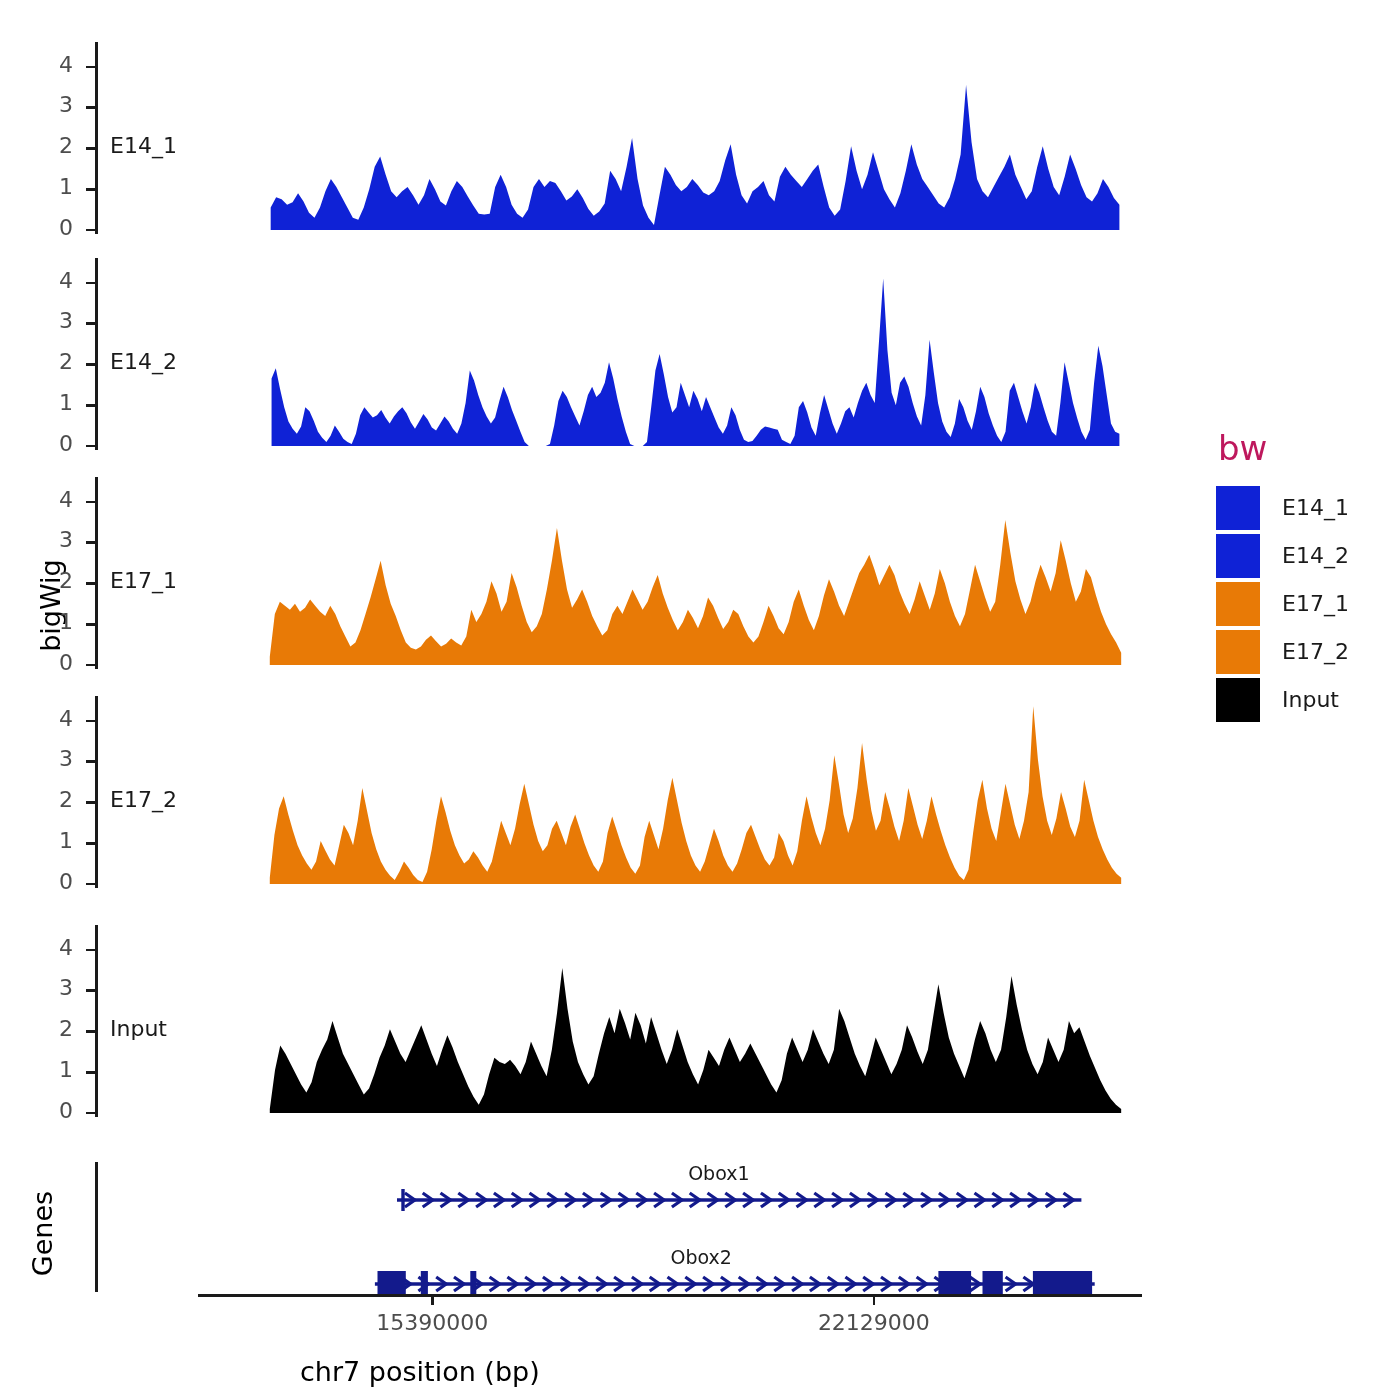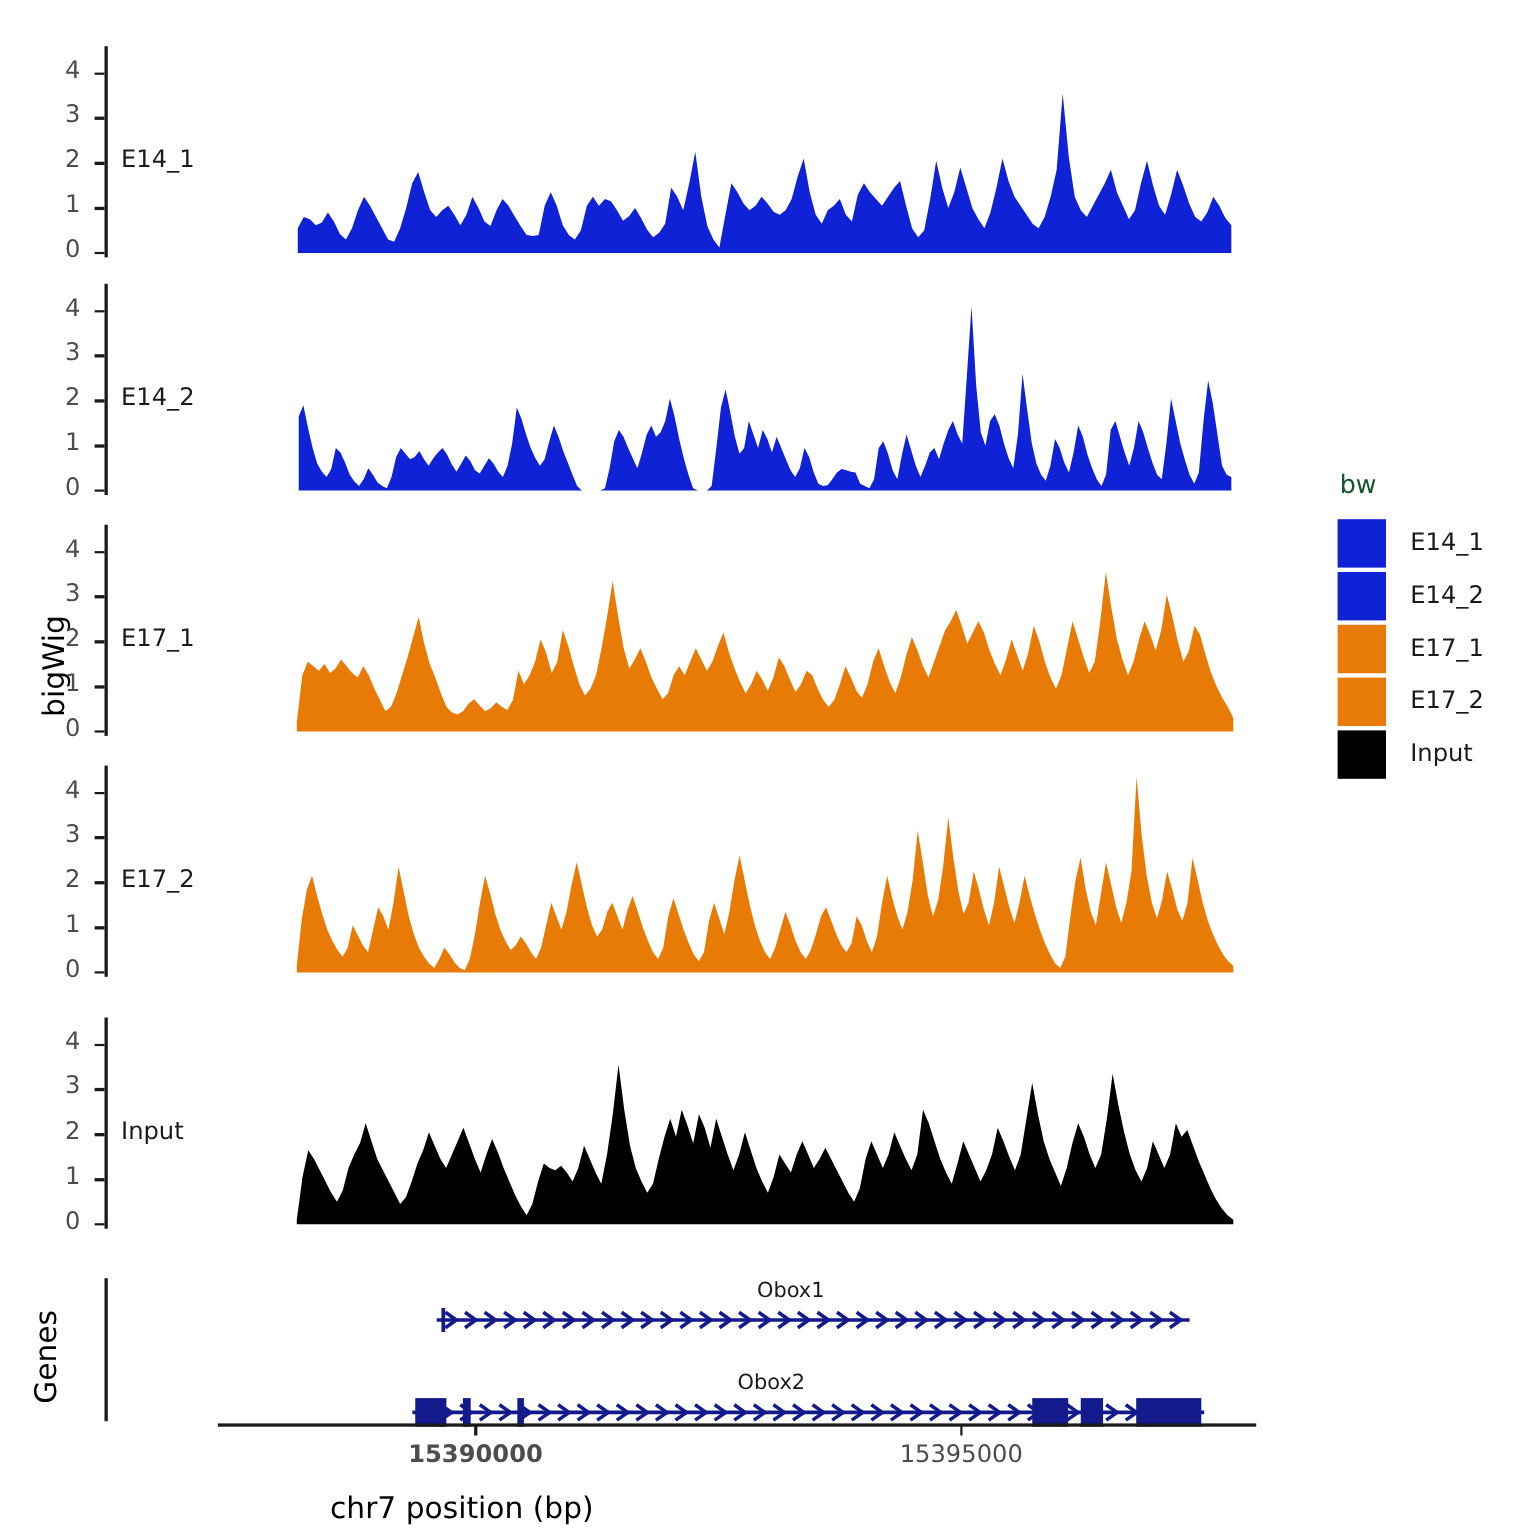--- a/index.html
+++ b/index.html
@@ -45,21 +45,21 @@
     font-size:22px;
     color:#1a1a1a;
     white-space:nowrap;
   }
   .trackplot{position:absolute;}
   .trackplot svg{display:block;}
 
   
   .legend{position:absolute;}
   .legend-title{
-    font-size:23px;color:#14532d;margin:0 0 16px 2px;white-space:nowrap;
+    font-size:34px;color:#be185d;margin:0 0 16px 2px;white-space:nowrap;
   }
   .legend-row{display:flex;align-items:center;height:47px;margin-bottom:1px;}
   .legend-key{width:44px;height:44px;flex:0 0 44px;}
   .legend-label{font-size:22px;color:#1a1a1a;margin-left:22px;white-space:nowrap;}
 
   
   .genes-axis-line{position:absolute;width:2.6px;background:#1a1a1a;}
   .xaxis-line{position:absolute;height:2.6px;background:#1a1a1a;}
   .xtick{position:absolute;width:2.4px;height:9px;background:#1a1a1a;}
   .xtick-label{position:absolute;font-size:22px;color:#4d4d4d;text-align:center;white-space:nowrap;}
@@ -265,23 +265,23 @@
           <rect x="982.5" y="109" width="20.3" height="26" fill="#131a8c"></rect>
           <rect x="1032.9" y="109" width="59.2" height="26" fill="#131a8c"></rect>
         </svg></div>
       <div class="gene-name" style="left: 688.158px; top: 0px;">Obox1</div>
       <div class="gene-name" style="left: 670.495px; top: 84px;">Obox2</div>
     </div>
 
   <div id="xaxis" style="position: absolute; left: 0px; top: 1294px; width: 1400px; height: 90px;">
       <div class="xaxis-line" style="left: 198px; top: 0px; width: 944px;"></div>
       <div class="xtick" style="left: 431.297px; top: 2px;"></div>
-      <div class="xtick-label" style="left: 342.297px; top: 16px; width: 180px; font-weight: bold;">15390000</div>
+      <div class="xtick-label" style="left: 342.297px; top: 16px; width: 180px;">15390000</div>
       <div class="xtick" style="left: 872.881px; top: 2px;"></div>
-      <div class="xtick-label" style="left: 783.881px; top: 16px; width: 180px;">15395000</div>
+      <div class="xtick-label" style="left: 783.881px; top: 16px; width: 180px;">22129000</div>
     </div>
 
   <div class="axis-title-x" id="x-title" style="left: 300px; top: 1356px; width: 760px;">chr7 position (bp)</div>
 
   <div class="legend" id="legend" style="left: 1216px; top: 428px;">
     <div class="legend-title">bw</div>
     <div id="legend-items">
         <div class="legend-row">
           <div class="legend-key" style="background: rgb(15, 34, 214);"></div>
           <div class="legend-label">E14_1</div>

